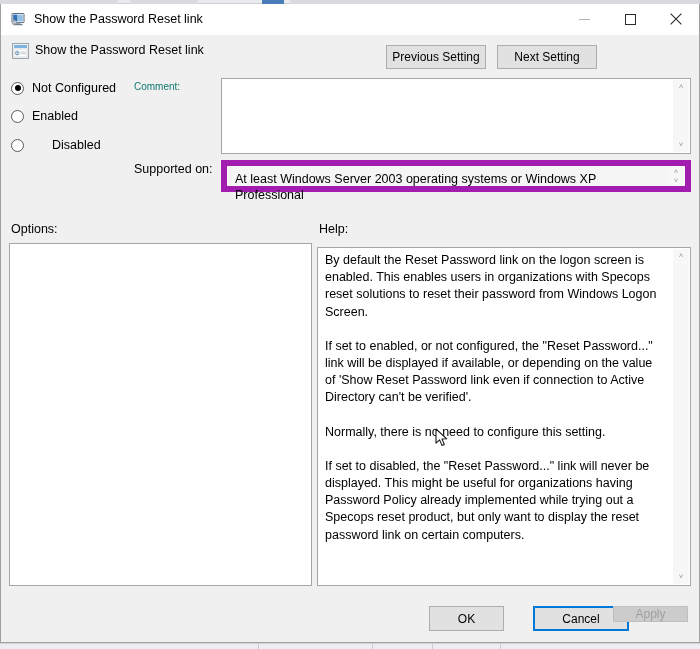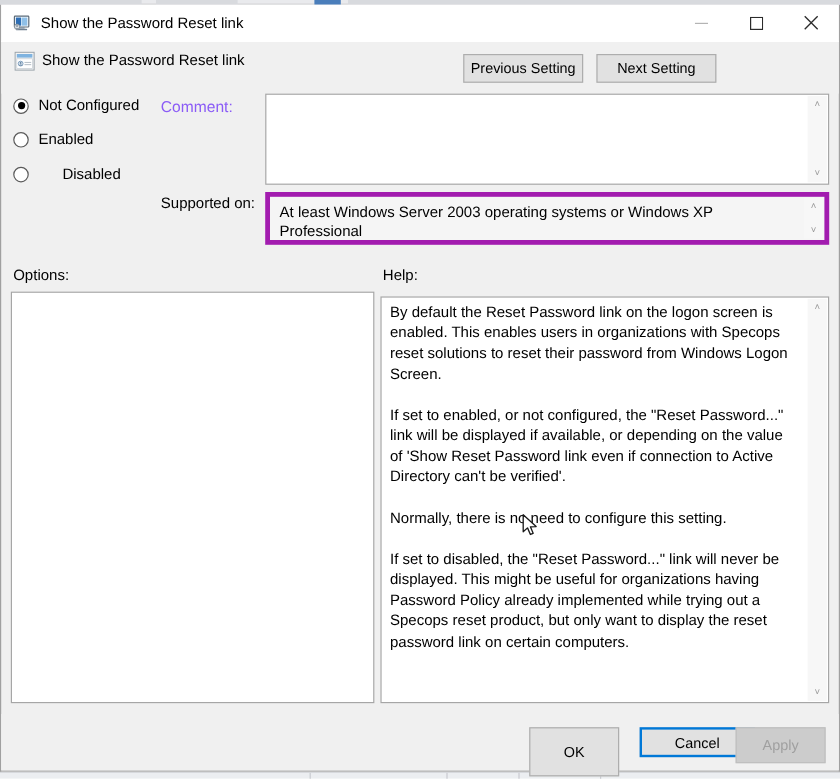--- a/index.html
+++ b/index.html
@@ -187,43 +187,43 @@
   }
   .radio-label {
     font-size: 12.5px;
     color: #000;
     white-space: nowrap;
   }
 
   #comment-label {
     position: absolute;
     left: 133px; top: 3px;
-    font-size: 13px;
-    color: #8b5cf6;
+    font-size: 10px;
+    color: #0f766e;
   }
   #supported-label {
     position: absolute;
     left: 133px; top: 84px;
     font-size: 12.5px;
     color: #000;
   }
   #comment-box {
     position: absolute;
     left: 220px; top: 0px;
     width: 470px; height: 76px;
     background: #ffffff;
     border: 1px solid #a6a6a6;
     box-sizing: border-box;
   }
   #supported-box {
     position: absolute;
     left: 220px; top: 82px;
-    width: 470px; height: 44px;
+    width: 470px; height: 32px;
     background: #f5f5f5;
-    border: 4px solid #a21caf;
+    border: 6px solid #a21caf;
     box-sizing: border-box;
   }
   #supported-text {
     position: absolute;
     left: 8px; top: 5px;
     right: 22px;
     font-size: 12.5px;
     color: #000;
     line-height: 16px;
   }
@@ -301,23 +301,23 @@
   #help-text p { margin: 0 0 17px 0; }
   #help-text p:last-child { margin-bottom: 0; }
 
   
   #footer {
     height: 47px;
     position: relative;
     flex: none;
     background: #f0f0f0;
   }
-  #ok-btn     { position: absolute; left: 440px; top: 11px; width: 75px; height: 41px; }
+  #ok-btn     { position: absolute; left: 428px; top: 11px; width: 75px; height: 25px; }
   #cancel-btn { position: absolute; left: 532px; top: 11px; width: 96px; height: 25px; }
-  #apply-btn  { position: absolute; left: 612px; top: 11px; width: 75px; height: 30px; }
+  #apply-btn  { position: absolute; left: 612px; top: 11px; width: 75px; height: 16px; }
 
   
   #mouse-cursor {
     position: absolute;
     left: 435px;
     top: 428px;
     width: 14px;
     height: 20px;
     pointer-events: none;
     z-index: 50;

